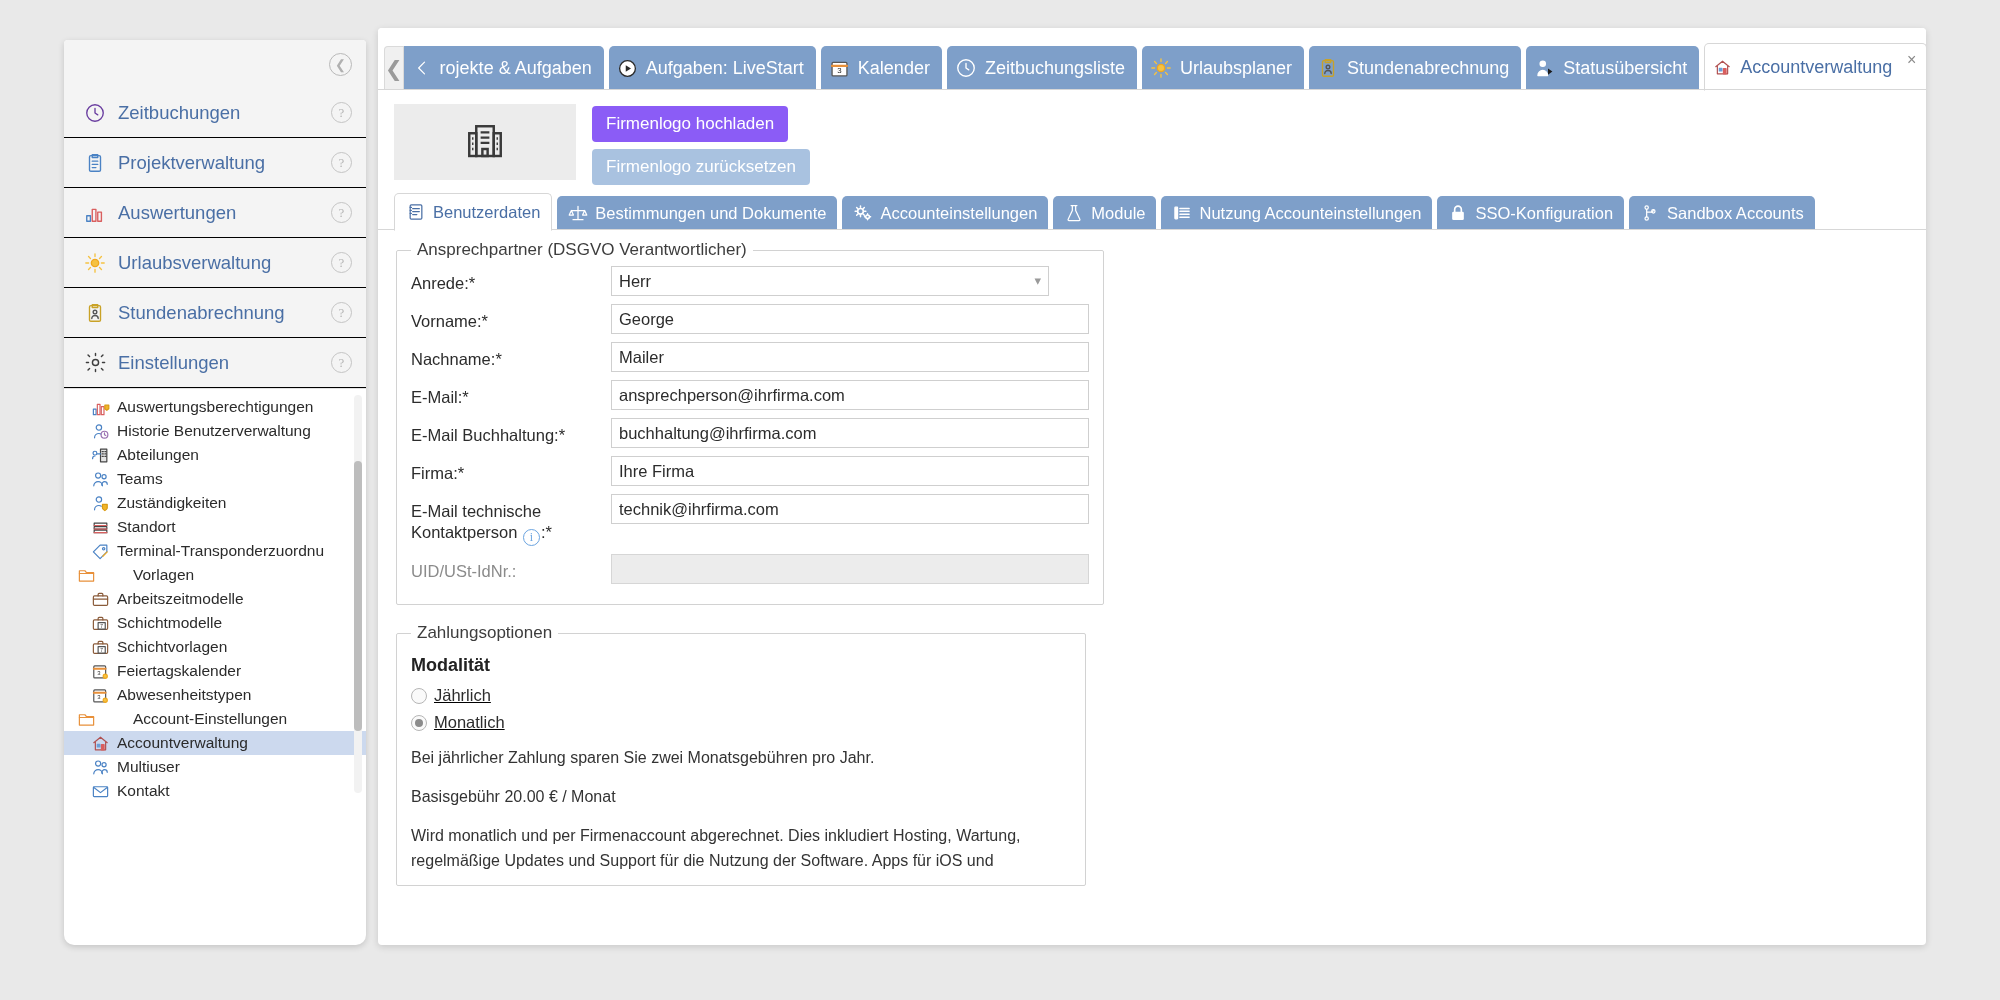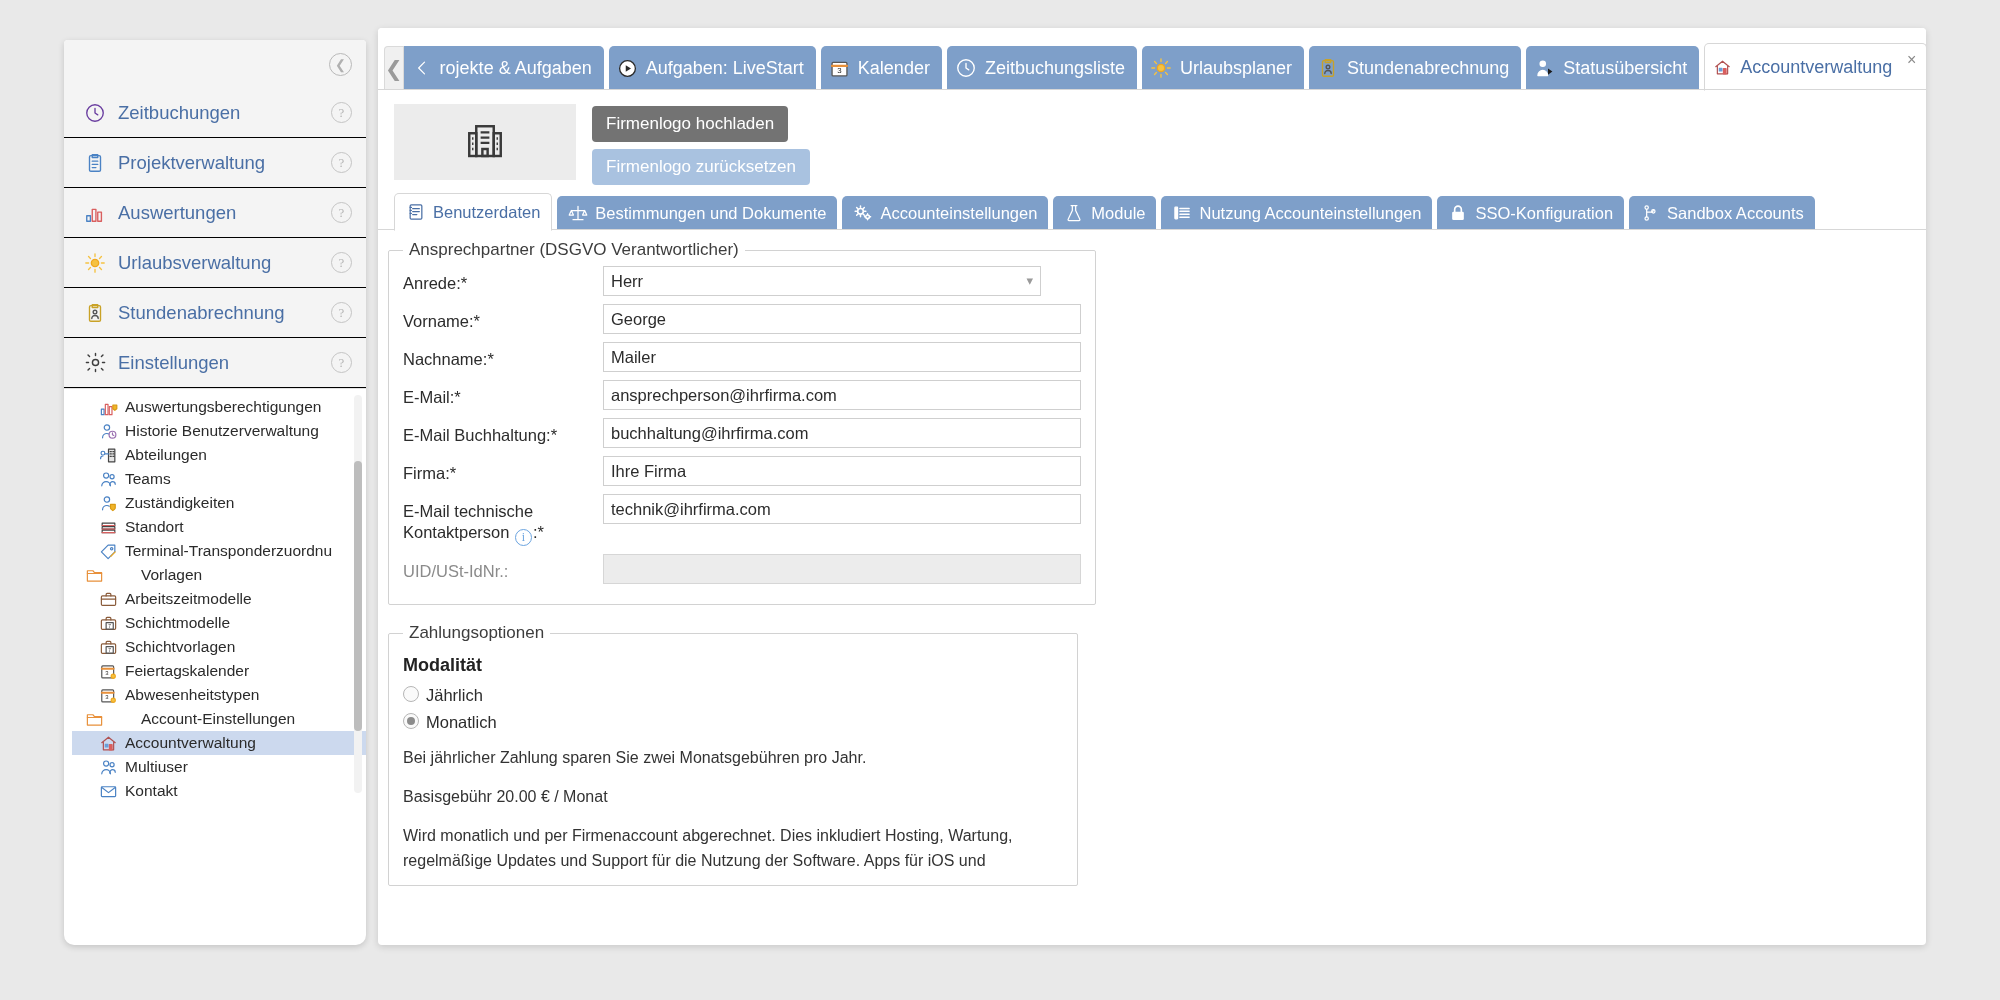--- a/index.html
+++ b/index.html
@@ -71,21 +71,21 @@
     font-family: "Liberation Serif", serif;
   }
 
   #sublist-wrap {
     position: relative;
     background: #ffffff;
     height: 410px;
     overflow: hidden;
   }
   #sublist {
-    padding: 6px 0 0 8px;
+    padding: 6px 0 0 0;
     text-align: center;
   }
   .sub-item {
     height: 24px;
     display: flex; align-items: center;
     padding-left: 26px;
     font-size: 15.5px;
     color: #2b2b2b;
     white-space: nowrap;
     cursor: pointer;
@@ -192,21 +192,21 @@
     display: block;
     font-size: 17px;
     color: #ffffff;
     border: none;
     border-radius: 4px;
     padding: 8px 14px;
     margin-bottom: 7px;
     cursor: pointer;
     font-family: "Liberation Sans", sans-serif;
   }
-  .btn.primary { background: #737373; }
+  .btn.primary { background: #8b5cf6; }
   .btn.muted { background: #a9c2e0; }
 
   
   #subtabs {
     position: relative;
     display: flex; align-items: flex-end;
     padding-left: 16px;
     height: 40px;
     margin-top: 8px;
   }
@@ -233,21 +233,21 @@
     background: #ffffff;
     color: #4a6fa5;
     border: 1px solid #d7d7d7;
     border-bottom: 1px solid #ffffff;
     height: 38px;
     margin-bottom: -1px;
     position: relative; z-index: 2;
   }
 
   
-  #form-area { padding: 10px 0 0 10px; }
+  #form-area { padding: 10px 0 0 18px; }
   fieldset {
     border: 1px solid #d2d2d2;
     border-radius: 2px;
     margin: 0 0 18px 0;
     padding: 6px 14px 12px 14px;
     width: 690px;
   }
   legend {
     font-size: 17px; color: #3d3d3d;
     padding: 0 6px;
@@ -292,22 +292,22 @@
     font-size: 12px; font-family: "Liberation Serif", serif;
     vertical-align: -3px; margin: 0 1px;
   }
 
   h4.modal-h {
     margin: 6px 0 10px 0;
     font-size: 18px; color: #222;
     font-weight: bold;
   }
   .radio-row {
-    display: flex; align-items: flex-start;
-    margin-bottom: 8px; cursor: pointer;
+    display: flex; align-items: center;
+    margin-bottom: 8px; cursor: pointer; text-decoration: underline;
   }
   .radio {
     width: 16px; height: 16px; border-radius: 50%;
     border: 1.4px solid #b6b6b6; background: #fafafa;
     margin-right: 7px; flex: 0 0 16px;
     display: flex; align-items: center; justify-content: center;
   }
   .radio.on:after {
     content: ""; width: 8px; height: 8px;
     border-radius: 50%; background: #8c8c8c;

